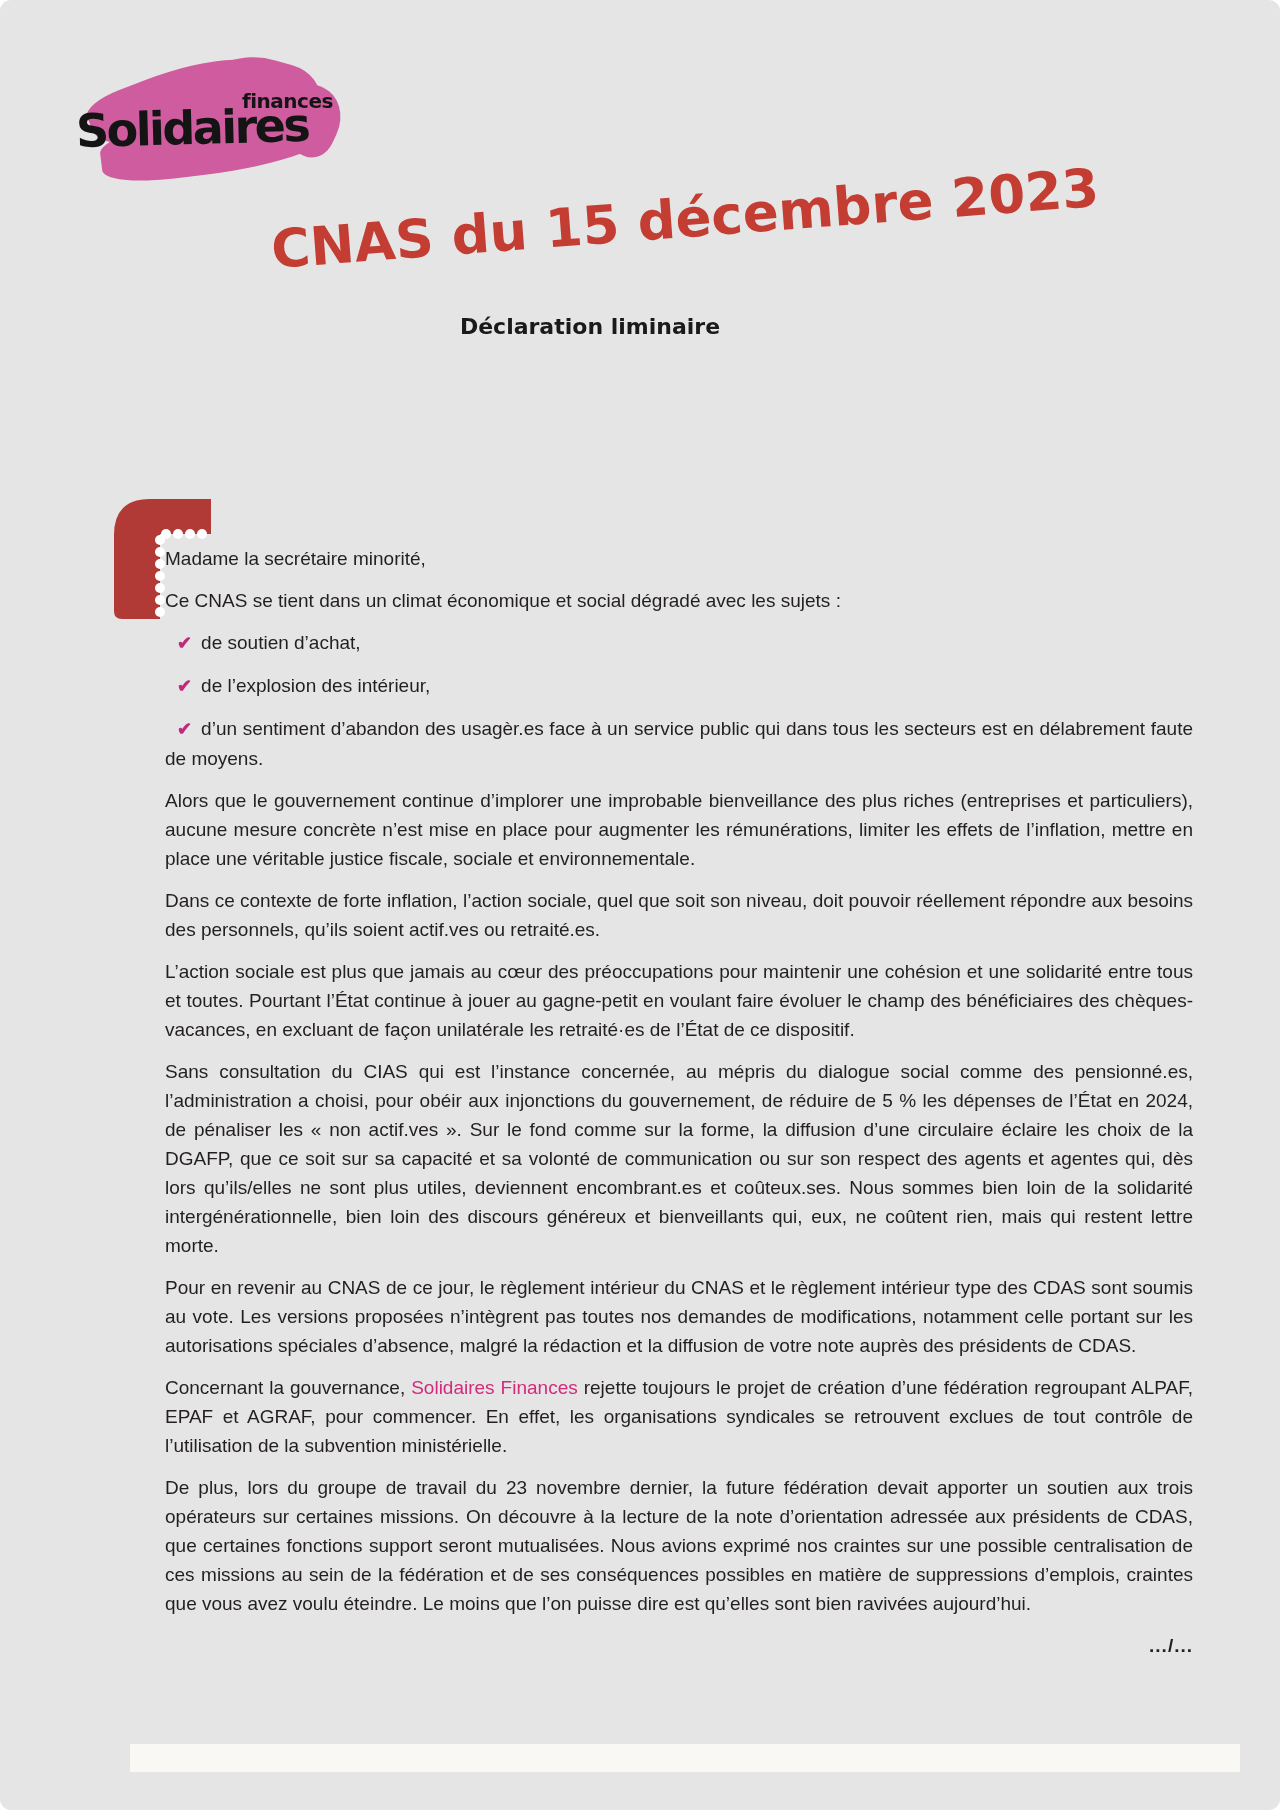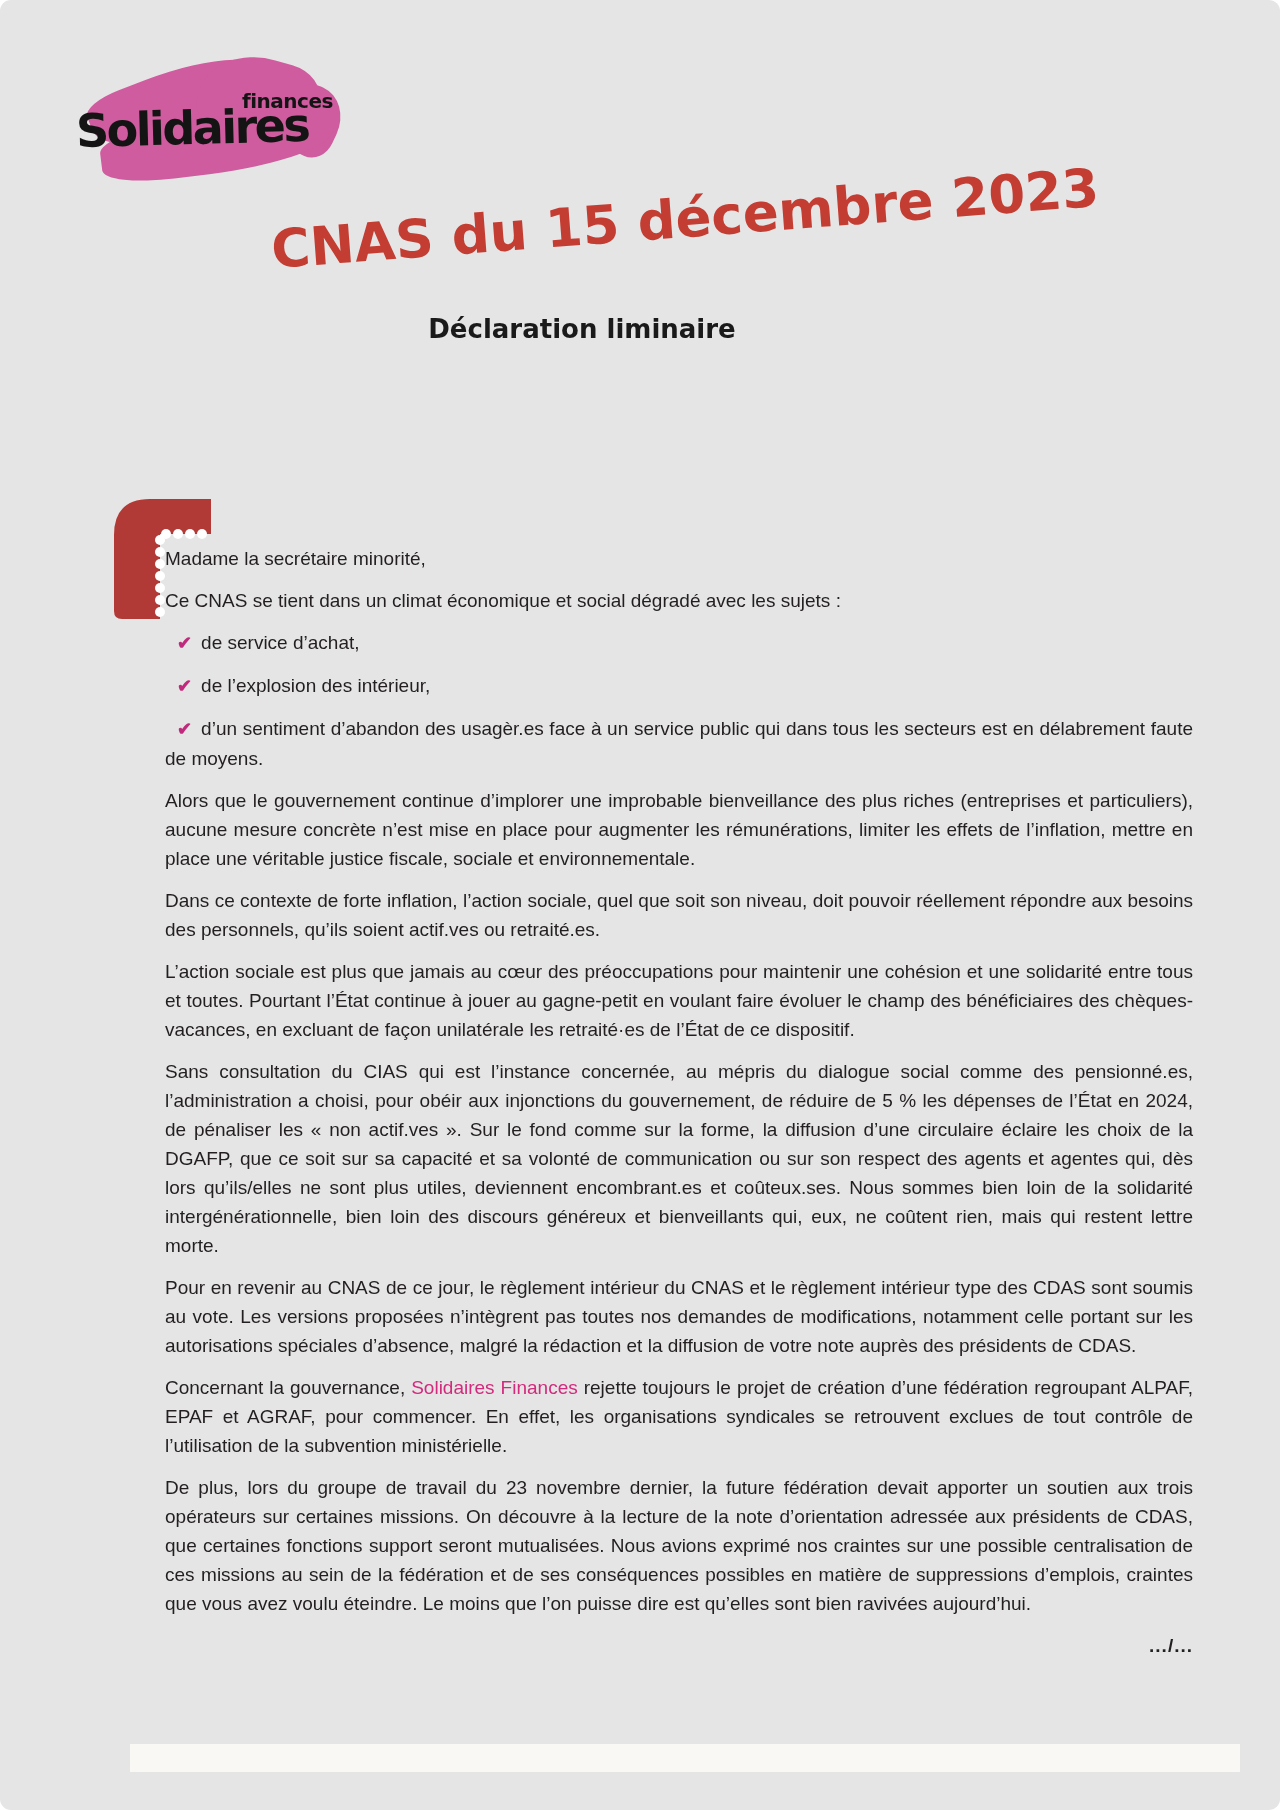--- a/index.html
+++ b/index.html
@@ -25,22 +25,22 @@
   }
 
   
   .main-title {
     position:absolute; left:235px; top:188px; width:900px; text-align:center;
     transform:rotate(-4.3deg); transform-origin:center;
     font-family:"DejaVu Sans", sans-serif; font-weight:800; font-size:53px;
     letter-spacing:0px; color:var(--title-red,#c33d33); white-space:nowrap;
   }
   .subtitle {
-    position:absolute; left:0px; top:314px; width:1164px; text-align:center;
-    font-family:"DejaVu Sans", sans-serif; font-weight:bold; font-size:26px; color:#1a1a1a;
+    position:absolute; left:8px; top:314px; width:1164px; text-align:center;
+    font-family:"DejaVu Sans", sans-serif; font-weight:bold; font-size:22px; color:#1a1a1a;
   }
 
   
   .quote-mark { position:absolute; left:114px; top:499px; }
 
   
   .body {
     position:absolute; left:165px; top:544px; width:1028px;
     font-size:19px; line-height:29px; text-align:justify; color:#231f20;
   }
@@ -90,21 +90,21 @@
           <circle cx="46" cy="101" r="5"></circle>
         <circle cx="46" cy="113" r="5"></circle>
       </g>
     </svg>
   </div>
 
   <div class="body">
     <p>Madame la secrétaire minorité,</p>
     <p>Ce CNAS se tient dans un climat économique et social dégradé avec les sujets :</p>
 
-    <p class="bullet"><span class="check">✔</span><span>de service d’achat,</span></p>
+    <p class="bullet"><span class="check">✔</span><span>de soutien d’achat,</span></p>
     <p class="bullet"><span class="check">✔</span><span>de l’explosion des intérieur,</span></p>
     <p class="bullet"><span class="check">✔</span><span>d’un sentiment d’abandon des usagèr.es face à un service public qui dans tous les secteurs est en délabrement faute de moyens.</span></p>
 
     <p>Alors que le gouvernement continue d’implorer une improbable bienveillance des plus riches (entreprises et particuliers), aucune mesure concrète n’est mise en place pour augmenter les rémunérations, limiter les effets de l’inflation, mettre en place une véritable justice fiscale, sociale et environnementale.</p>
     <p>Dans ce contexte de forte inflation, l’action sociale, quel que soit son niveau, doit pouvoir réellement répondre aux besoins des personnels, qu’ils soient actif.ves ou retraité.es.</p>
     <p>L’action sociale est plus que jamais au cœur des préoccupations pour maintenir une cohésion et une solidarité entre tous et toutes. Pourtant l’État continue à jouer au gagne-petit en voulant faire évoluer le champ des bénéficiaires des chèques-vacances, en excluant de façon unilatérale les retraité·es de l’État de ce dispositif.</p>
     <p>Sans consultation du CIAS qui est l’instance concernée, au mépris du dialogue social comme des pensionné.es, l’administration a choisi, pour obéir aux injonctions du gouvernement, de réduire de 5 % les dépenses de l’État en 2024, de pénaliser les « non actif.ves ». Sur le fond comme sur la forme, la diffusion d’une circulaire éclaire les choix de la DGAFP, que ce soit sur sa capacité et sa volonté de communication ou sur son respect des agents et agentes qui, dès lors qu’ils/elles ne sont plus utiles, deviennent encombrant.es et coûteux.ses. Nous sommes bien loin de la solidarité intergénérationnelle, bien loin des discours généreux et bienveillants qui, eux, ne coûtent rien, mais qui restent lettre morte.</p>
     <p>Pour en revenir au CNAS de ce jour, le règlement intérieur du CNAS et le règlement intérieur type des CDAS sont soumis au vote. Les versions proposées n’intègrent pas toutes nos demandes de modifications, notamment celle portant sur les autorisations spéciales d’absence, malgré la rédaction et la diffusion de votre note auprès des présidents de CDAS.</p>
     <p><span>Concernant la gouvernance, </span><span class="hl">Solidaires Finances</span><span> rejette toujours le projet de création d’une fédération regroupant ALPAF, EPAF et AGRAF, pour commencer. En effet, les organisations syndicales se retrouvent exclues de tout contrôle de l’utilisation de la subvention ministérielle.</span></p>
     <p>De plus, lors du groupe de travail du 23 novembre dernier, la future fédération devait apporter un soutien aux trois opérateurs sur certaines missions. On découvre à la lecture de la note d’orientation adressée aux présidents de CDAS, que certaines fonctions support seront mutualisées. Nous avions exprimé nos craintes sur une possible centralisation de ces missions au sein de la fédération et de ses conséquences possibles en matière de suppressions d’emplois, craintes que vous avez voulu éteindre. Le moins que l’on puisse dire est qu’elles sont bien ravivées aujourd’hui.</p>

